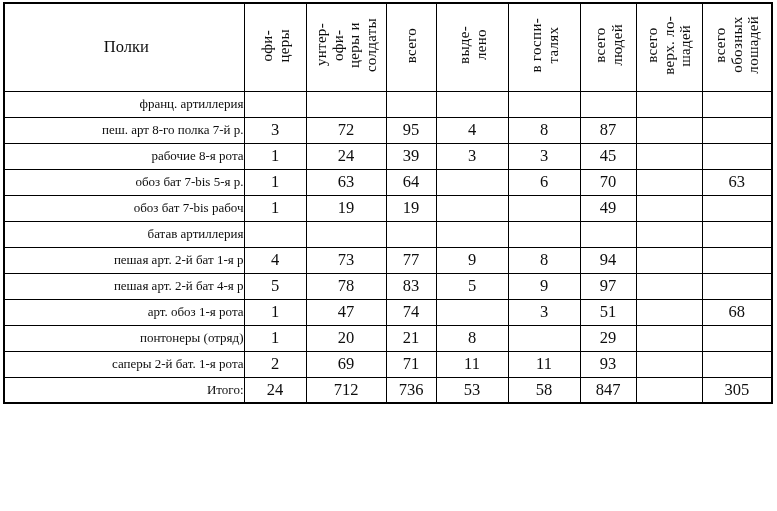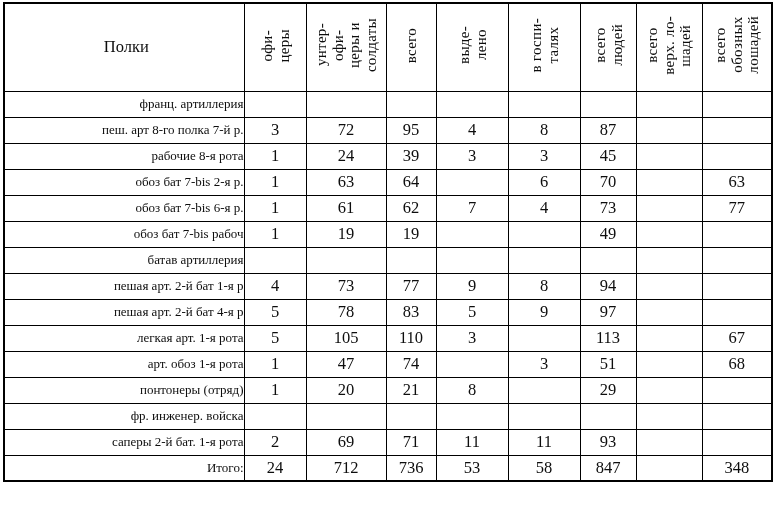--- a/index.html
+++ b/index.html
@@ -150,40 +150,29 @@
     <td class="num">1</td>
     <td class="num">24</td>
     <td class="num">39</td>
     <td class="num">3</td>
     <td class="num">3</td>
     <td class="num">45</td>
     <td class="num"></td>
     <td class="num"></td>
   </tr>
         <tr>
-    <td class="label">обоз бат 7-bis 2-я р.</td>
+    <td class="label">обоз бат 7-bis 5-я р.</td>
     <td class="num">1</td>
     <td class="num">63</td>
     <td class="num">64</td>
     <td class="num"></td>
     <td class="num">6</td>
     <td class="num">70</td>
     <td class="num"></td>
     <td class="num">63</td>
-  </tr>
-        <tr>
-    <td class="label">обоз бат 7-bis 6-я р.</td>
-    <td class="num">1</td>
-    <td class="num">61</td>
-    <td class="num">62</td>
-    <td class="num">7</td>
-    <td class="num">4</td>
-    <td class="num">73</td>
-    <td class="num"></td>
-    <td class="num">77</td>
   </tr>
         <tr>
     <td class="label">обоз бат 7-bis рабоч</td>
     <td class="num">1</td>
     <td class="num">19</td>
     <td class="num">19</td>
     <td class="num"></td>
     <td class="num"></td>
     <td class="num">49</td>
     <td class="num"></td>
@@ -216,60 +205,38 @@
     <td class="num">5</td>
     <td class="num">78</td>
     <td class="num">83</td>
     <td class="num">5</td>
     <td class="num">9</td>
     <td class="num">97</td>
     <td class="num"></td>
     <td class="num"></td>
   </tr>
         <tr>
-    <td class="label">легкая арт. 1-я рота</td>
-    <td class="num">5</td>
-    <td class="num">105</td>
-    <td class="num">110</td>
-    <td class="num">3</td>
-    <td class="num"></td>
-    <td class="num">113</td>
-    <td class="num"></td>
-    <td class="num">67</td>
-  </tr>
-        <tr>
     <td class="label">арт. обоз 1-я рота</td>
     <td class="num">1</td>
     <td class="num">47</td>
     <td class="num">74</td>
     <td class="num"></td>
     <td class="num">3</td>
     <td class="num">51</td>
     <td class="num"></td>
     <td class="num">68</td>
   </tr>
         <tr>
     <td class="label">понтонеры (отряд)</td>
     <td class="num">1</td>
     <td class="num">20</td>
     <td class="num">21</td>
     <td class="num">8</td>
     <td class="num"></td>
     <td class="num">29</td>
-    <td class="num"></td>
-    <td class="num"></td>
-  </tr>
-        <tr>
-    <td class="label">фр. инженер. войска</td>
-    <td class="num"></td>
-    <td class="num"></td>
-    <td class="num"></td>
-    <td class="num"></td>
-    <td class="num"></td>
-    <td class="num"></td>
     <td class="num"></td>
     <td class="num"></td>
   </tr>
         <tr>
     <td class="label">саперы 2-й бат. 1-я рота</td>
     <td class="num">2</td>
     <td class="num">69</td>
     <td class="num">71</td>
     <td class="num">11</td>
     <td class="num">11</td>
@@ -279,17 +246,17 @@
   </tr>
         <tr>
     <td class="label">Итого:</td>
     <td class="num">24</td>
     <td class="num">712</td>
     <td class="num">736</td>
     <td class="num">53</td>
     <td class="num">58</td>
     <td class="num">847</td>
     <td class="num"></td>
-    <td class="num">348</td>
+    <td class="num">305</td>
   </tr>
       </tbody>
   </table>
 </div>
 
 </body></html>

